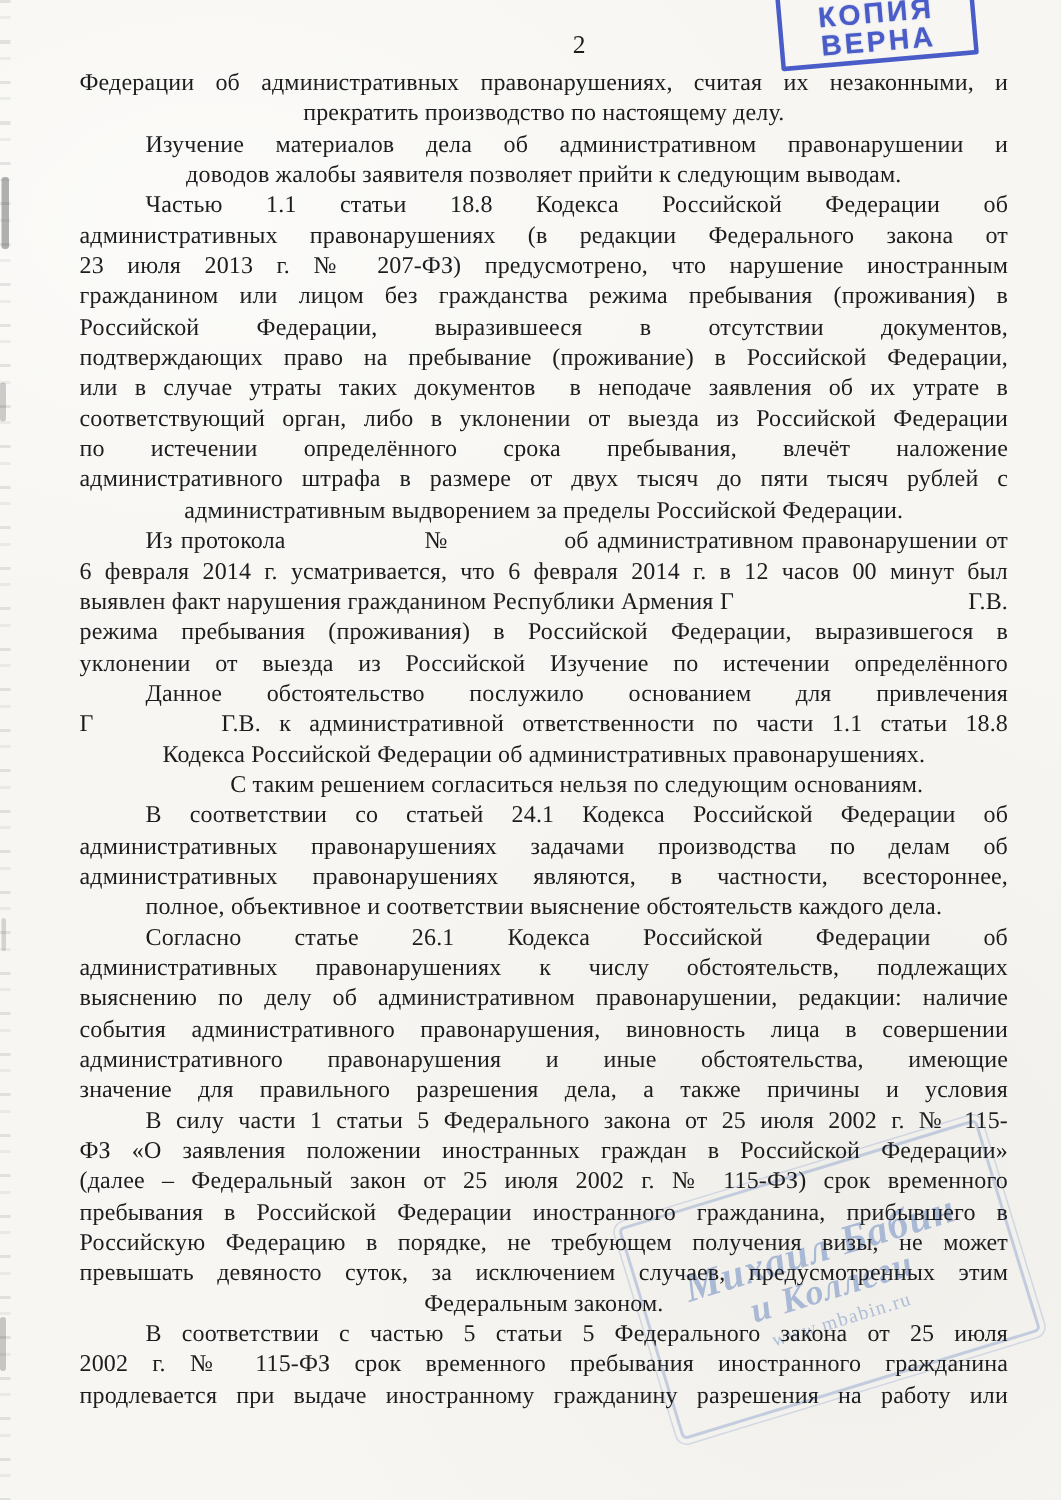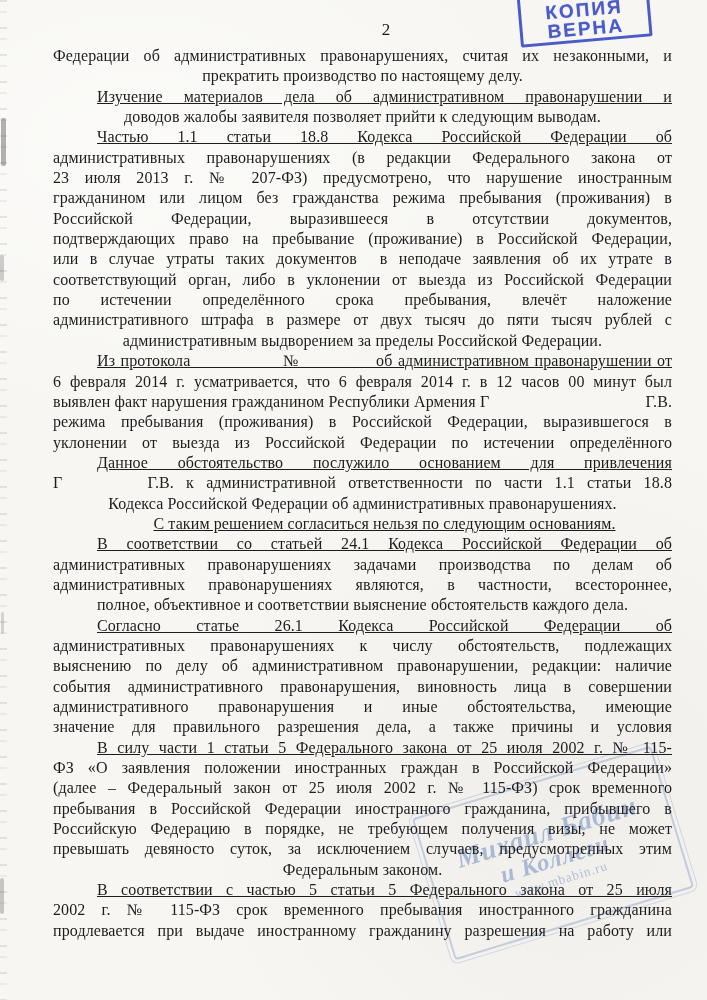--- a/index.html
+++ b/index.html
@@ -64,21 +64,21 @@
   .watermark .w-suffix{font-size:24px;line-height:26px;letter-spacing:1px;}
   .watermark .w-url{font-size:13px;line-height:18px;font-style:normal;font-weight:normal;letter-spacing:1px;color:rgba(110,140,195,.50);}
 
   .doc-body{
     position:absolute;left:53px;top:46px;width:619px;
     font-size:16px;line-height:20.35px;
   }
   .para{margin:0;}
   .line{white-space:normal;text-align:center;letter-spacing:.1px;}
   .line.j{text-align:justify;text-align-last:justify;}
-  .line.indent{text-indent:44px;text-decoration:underline;}
+  .line.indent{text-indent:44px;}
 </style>
 </head>
 <body>
 
 <div class="page">
 
   <div class="scan-edge"></div>
   <div class="blob b1"></div>
   <div class="blob b2"></div>
   <div class="blob b3"></div>
@@ -117,21 +117,21 @@
         <div class="line j">соответствующий орган, либо в уклонении от выезда из Российской Федерации</div>
         <div class="line j">по истечении определённого срока пребывания, влечёт наложение</div>
         <div class="line j">административного штрафа в размере от двух тысяч до пяти тысяч рублей с</div>
         <div class="line">административным выдворением за пределы Российской Федерации.</div>
       </div>
       <div class="para">
         <div class="line j indent">Из протокола&nbsp;&nbsp;&nbsp;&nbsp;&nbsp;&nbsp;&nbsp;&nbsp;&nbsp;&nbsp;&nbsp;&nbsp;&nbsp;&nbsp;&nbsp;&nbsp; №&nbsp;&nbsp;&nbsp;&nbsp;&nbsp;&nbsp;&nbsp;&nbsp;&nbsp;&nbsp;&nbsp;&nbsp;&nbsp; об административном правонарушении от</div>
         <div class="line j">6 февраля 2014 г. усматривается, что 6 февраля 2014 г. в 12 часов 00 минут был</div>
         <div class="line j">выявлен факт нарушения гражданином Республики Армения Г&nbsp;&nbsp;&nbsp;&nbsp;&nbsp;&nbsp;&nbsp;&nbsp;&nbsp;&nbsp;&nbsp;&nbsp;&nbsp;&nbsp;&nbsp;&nbsp;&nbsp;&nbsp;&nbsp;&nbsp;&nbsp;&nbsp;&nbsp;&nbsp;&nbsp;&nbsp;&nbsp;&nbsp;&nbsp;&nbsp;&nbsp;&nbsp;&nbsp;&nbsp;&nbsp;&nbsp; Г.В.</div>
         <div class="line j">режима пребывания (проживания) в Российской Федерации, выразившегося в</div>
-        <div class="line j">уклонении от выезда из Российской Федерации по истечении определённого</div>
+        <div class="line j">уклонении от выезда из Российской Изучение по истечении определённого</div>
       </div>
       <div class="para">
         <div class="line j indent">Данное обстоятельство послужило основанием для привлечения</div>
         <div class="line j">Г&nbsp;&nbsp;&nbsp;&nbsp;&nbsp;&nbsp; Г.В. к административной ответственности по части 1.1 статьи 18.8</div>
         <div class="line">Кодекса Российской Федерации об административных правонарушениях.</div>
       </div>
       <div class="para">
         <div class="line indent">С таким решением согласиться нельзя по следующим основаниям.</div>
       </div>
       <div class="para">

